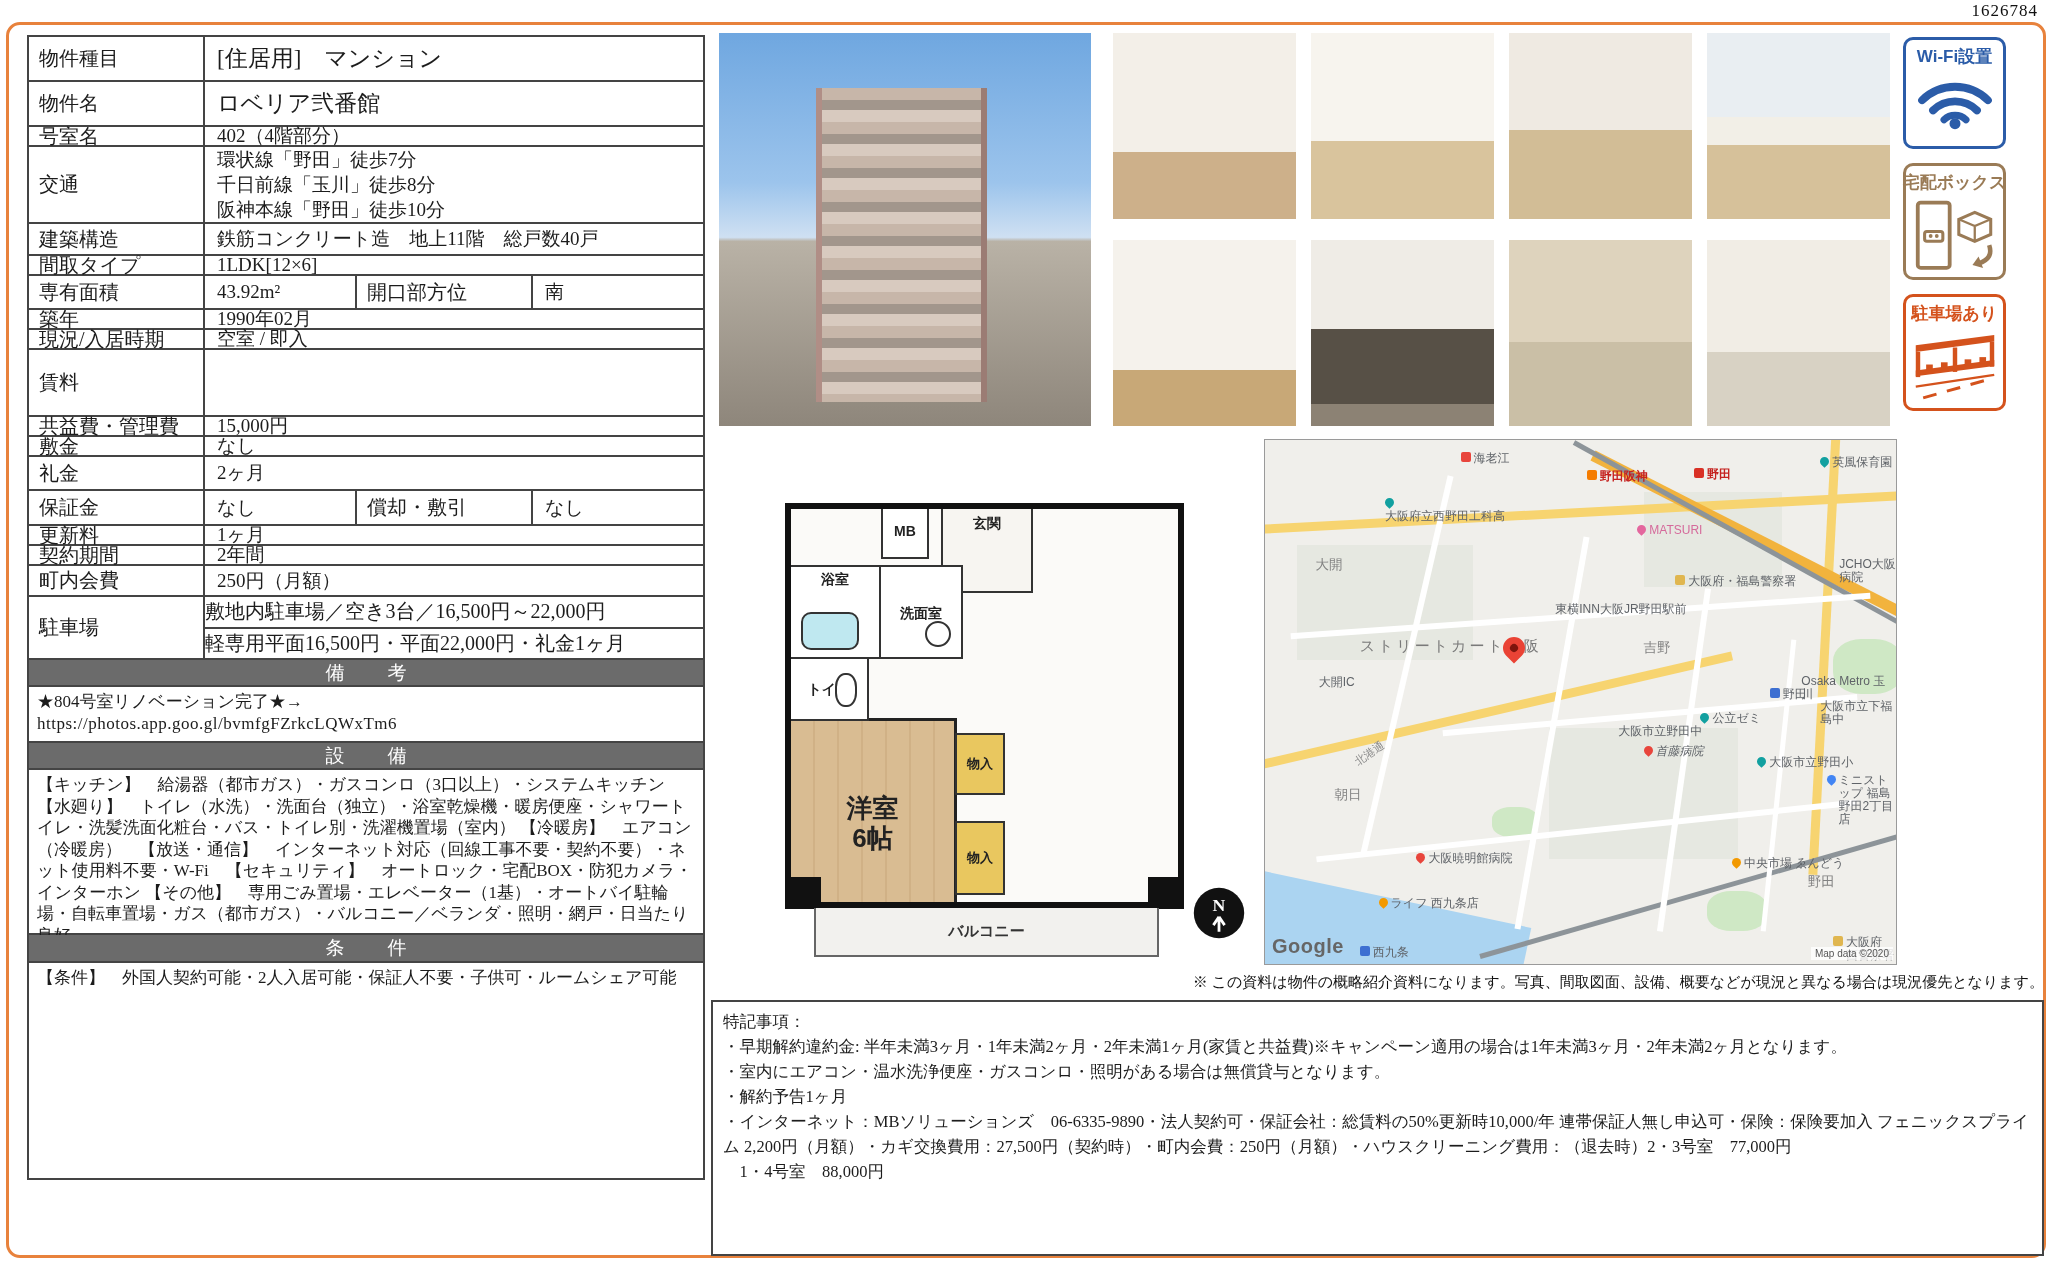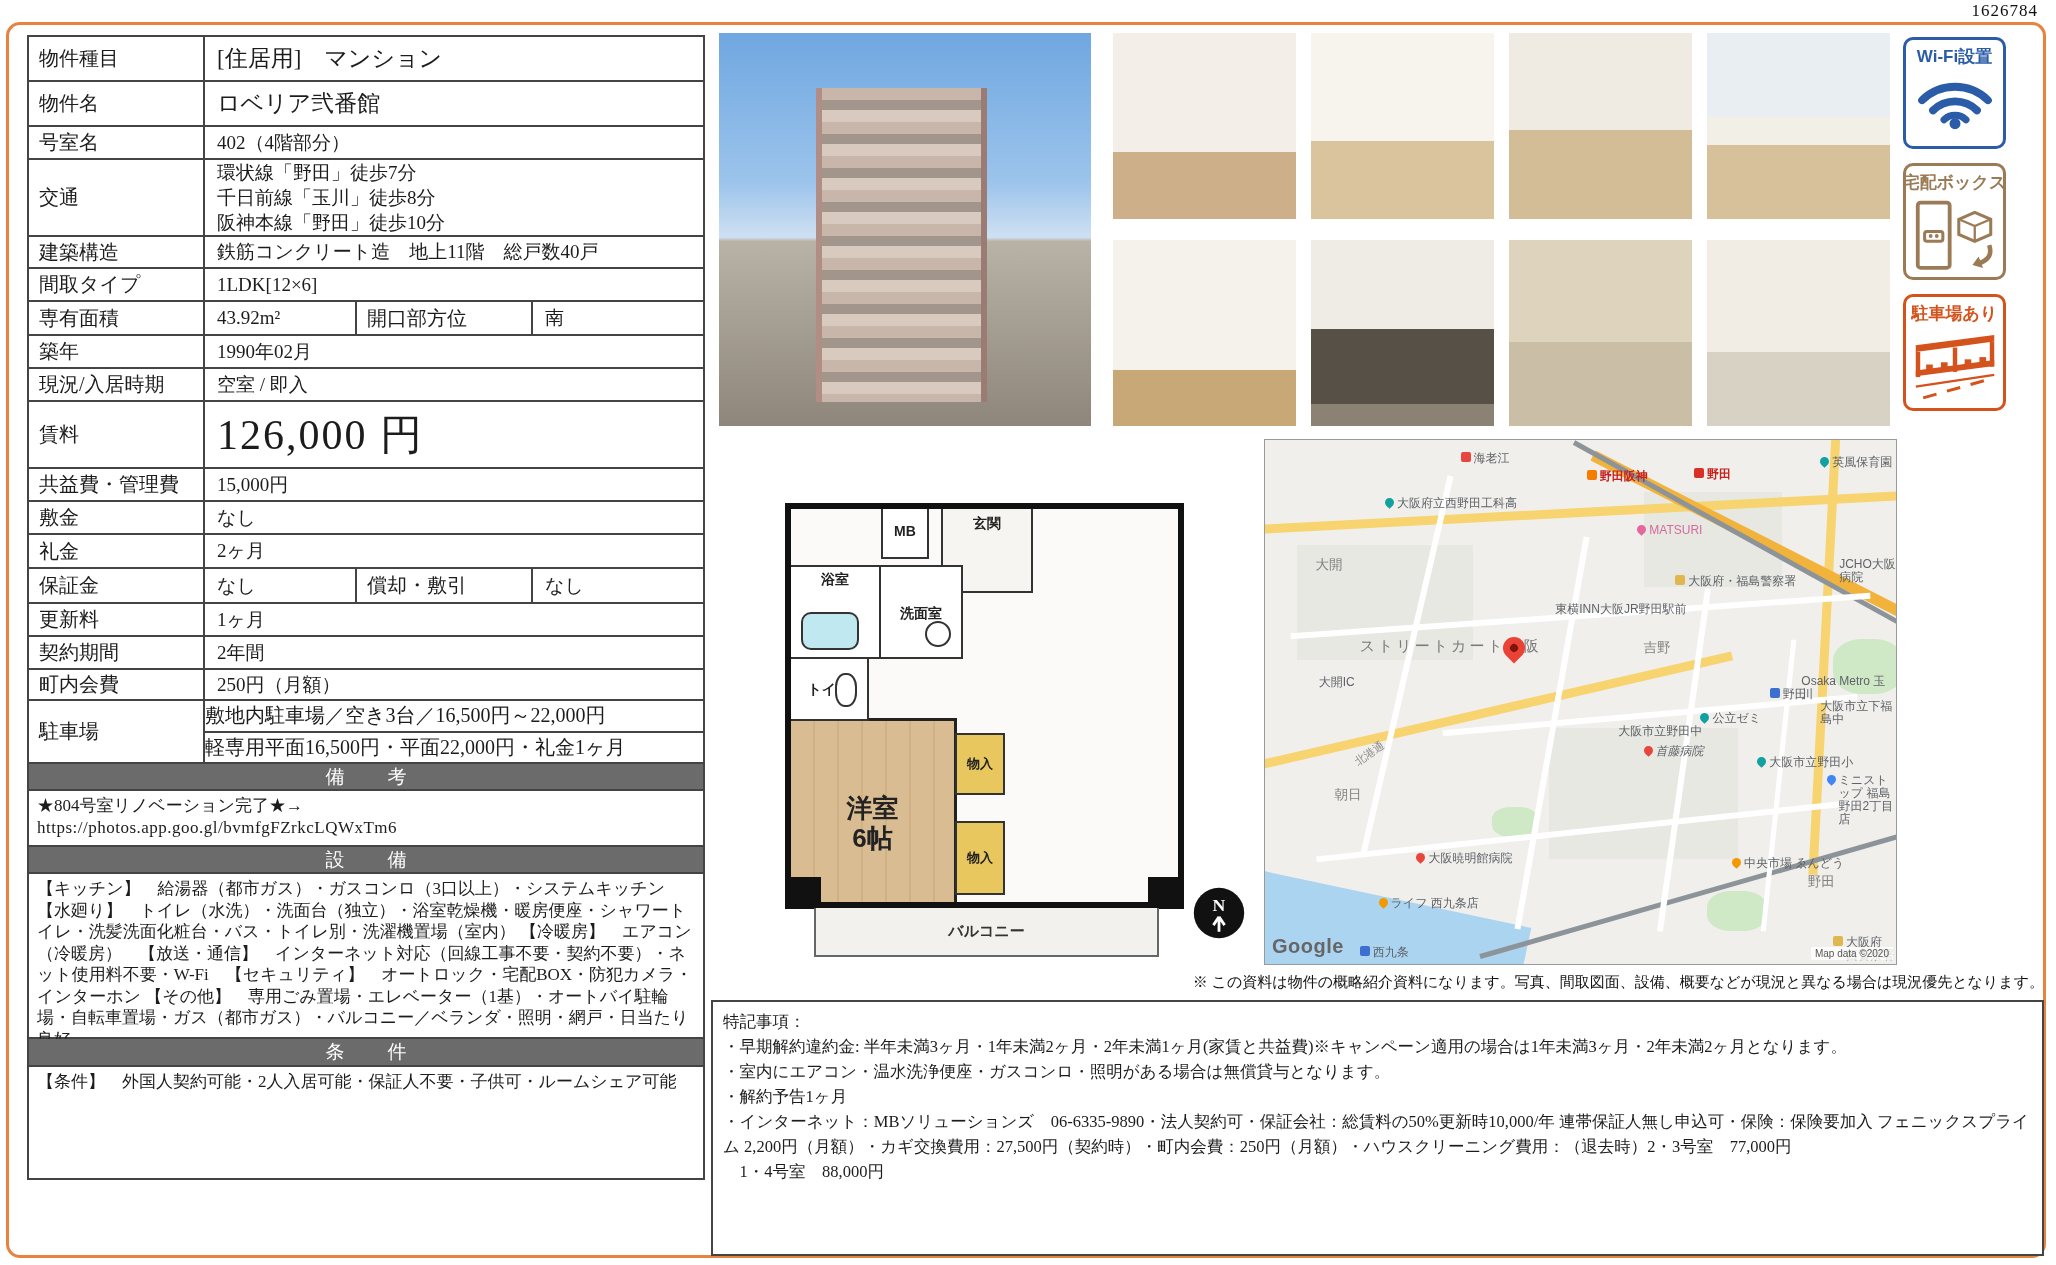--- a/index.html
+++ b/index.html
@@ -13,21 +13,21 @@
   
   .ptable{position:absolute;left:27px;top:35px;width:678px;height:1145px;
           border:2px solid #444;background:#fff;display:flex;flex-direction:column}
   .prow{display:flex;border-bottom:2px solid #444;flex:0 0 auto}
   .prow:last-child{border-bottom:none}
   .lbl{flex:0 0 176px;display:flex;align-items:center;padding:2px 4px 2px 10px;
        font-size:20px;border-right:2px solid #444;background:#fff}
   .val{flex:1;display:flex;align-items:center;padding:2px 4px 2px 12px;font-size:19px}
   .val.c1{flex:0 0 152px;border-right:2px solid #444}
   .lbl2{flex:0 0 176px;display:flex;align-items:center;padding-left:10px;font-size:20px;border-right:2px solid #444}
-  .h45{height:45px}.h33{height:33px}.h53{height:53px}.h77{height:77px}.h32{height:32px}
+  .h45{height:45px}.h33{height:20px}.h53{height:53px}.h77{height:77px}.h32{height:32px}
   .h34{height:34px}.h67{height:67px}.h35{height:35px}.h31{height:31px}.h63{height:63px}
   .val-lg{font-size:23px}
   .addr-cell{flex-direction:column;align-items:flex-start;justify-content:center;line-height:1.15}
   .postal{font-size:13px}
   .addr{font-size:20px}
   .multi{flex-direction:column;align-items:flex-start;justify-content:center}
   .multi div{font-size:19px;line-height:25px}
   .rent{font-size:42px;letter-spacing:2px}
   .pk-col{flex:1;display:flex;flex-direction:column}
   .pk-line{flex:1;display:flex;align-items:center;font-size:20px}
@@ -163,21 +163,20 @@
     <div class="prow h33">
       <div class="lbl">築年</div>
       <div class="val">1990年02月</div>
     </div>
     <div class="prow h33">
       <div class="lbl">現況/入居時期</div>
       <div class="val">空室 / 即入</div>
     </div>
     <div class="prow h67">
       <div class="lbl">賃料</div>
-      <div class="val rent">126,000 円</div>
     </div>
     <div class="prow h33">
       <div class="lbl">共益費・管理費</div>
       <div class="val">15,000円</div>
     </div>
     <div class="prow h33">
       <div class="lbl">敷金</div>
       <div class="val">なし</div>
     </div>
     <div class="prow h34">
@@ -340,21 +339,21 @@
     <div class="road" style="left:4%;top:33%;width:92%;height:6px;transform:rotate(-4deg)"></div>
     <div class="road" style="left:28%;top:52%;width:66%;height:6px;transform:rotate(-5deg)"></div>
     <div class="road" style="left:8%;top:74%;width:86%;height:6px;transform:rotate(-6deg)"></div>
     <div class="road" style="left:66%;top:28%;width:6px;height:66%;transform:rotate(8deg)"></div>
     <div class="road" style="left:81%;top:38%;width:5px;height:56%;transform:rotate(6deg)"></div>
     <div id="map-labels">
         <div class="ml poi" style="left: 31%; top: 2.2%;"><span class="msq" style="background: rgb(232, 69, 60);"></span><span>海老江</span></div>
         <div class="ml poi" style="left: 88%; top: 3%;"><span class="mpin" style="background: rgb(18, 160, 160);"></span><span>英風保育園</span></div>
         <div class="ml st" style="left: 51%; top: 5.8%;"><span class="msq" style="background: rgb(245, 124, 0);"></span><span>野田阪神</span></div>
         <div class="ml st" style="left: 68%; top: 5.4%;"><span class="msq" style="background: rgb(217, 48, 37);"></span><span>野田</span></div>
-        <div class="ml poi" style="left: 19%; top: 10.8%;"><span class="mpin" style="background: rgb(18, 160, 160);"></span><span>大阪府立西野田工科高</span></div>
+        <div class="ml poi" style="left: 19%; top: 10.8%; flex-direction: column;"><span class="mpin" style="background: rgb(18, 160, 160);"></span><span>大阪府立西野田工科高</span></div>
         <div class="ml poi" style="left: 59%; top: 16%;"><span class="mpin" style="background: rgb(228, 103, 158);"></span><span style="color: rgb(213, 106, 155);">MATSURI</span></div>
         <div class="ml poi" style="left: 91%; top: 22.5%;"><span>JCHO大阪病院</span></div>
         <div class="ml area" style="left: 8%; top: 22.5%;"><span>大開</span></div>
         <div class="ml poi" style="left: 65%; top: 25.8%;"><span class="msq" style="background: rgb(224, 182, 79);"></span><span>大阪府・福島警察署</span></div>
         <div class="ml poi" style="left: 46%; top: 31.2%;"><span>東横INN大阪JR野田駅前</span></div>
         <div class="ml area-lg" style="left: 15%; top: 38%;"><span>ストリートカート大阪</span></div>
         <div class="ml area" style="left: 60%; top: 38.4%;"><span>吉野</span></div>
         <div class="ml poi" style="left: 8.5%; top: 45%;"><span>大開IC</span></div>
         <div class="ml poi" style="left: 85%; top: 44.8%;"><span>Osaka Metro 玉川</span></div>
         <div class="ml poi" style="left: 80%; top: 47.4%;"><span class="msq" style="background: rgb(61, 111, 209);"></span><span>野田</span></div>

